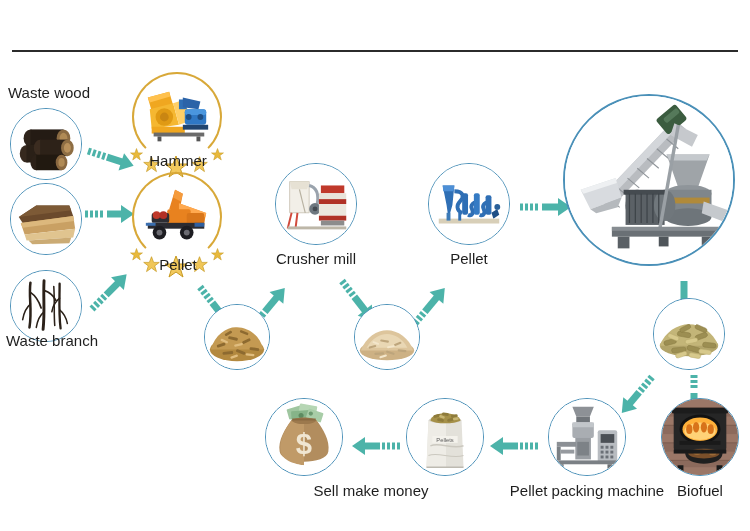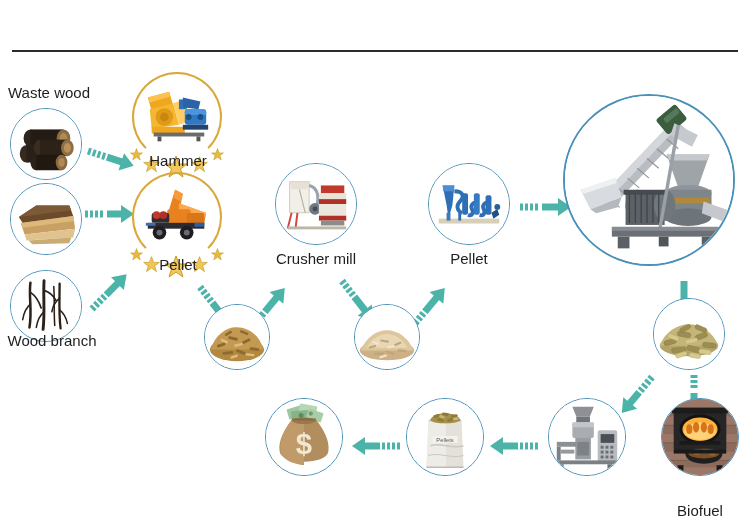--- a/index.html
+++ b/index.html
@@ -271,21 +271,21 @@
           <path d="M34 20 C40 22, 44 26, 46 30" stroke-width="1.8"></path>
           <path d="M34 42 C29 46, 27 52, 26 58" stroke-width="1.6"></path>
           <path d="M50 13 C50 28, 49 44, 51 59" stroke-width="2.4"></path>
           <path d="M50 28 C45 32, 43 36, 42 42" stroke-width="1.6"></path>
           <path d="M50 40 C55 44, 57 49, 58 54" stroke-width="1.5"></path>
           <path d="M44 16 C45 30, 44 44, 45 56" stroke-width="1.6"></path>
         </g>
       </svg>
     </span>
   </div>
-  <div class="caption" style="left:52px;top:332px;">Wood branch</div>
+  <div class="caption" style="left:52px;top:332px;">Waste branch</div>
 
   <div class="goldring" style="left:132px;top:72px;width:90px;height:90px;"></div>
   <div class="circ" style="left:139px;top:79px;width:76px;height:76px;border-color:transparent;">
     <span class="art">
       <svg viewBox="0 0 76 76">
         <rect x="0" y="0" width="76" height="76" fill="#ffffff"></rect>
         <path d="M8 18 L30 12 L34 26 L12 32 Z" fill="#f0a720"></path>
         <path d="M8 18 L30 12 L31 17 L10 23 Z" fill="#ffc14d"></path>
         <path d="M10 30 L34 24 L40 46 L12 50 Z" fill="#f5b731"></path>
         <circle cx="25" cy="38" r="9" fill="#e09a14"></circle>
@@ -607,21 +607,21 @@
           <ellipse cx="36" cy="55" rx="4" ry="2.4"></ellipse>
             <ellipse cx="45" cy="54" rx="4.5" ry="2.4"></ellipse>
           <ellipse cx="52" cy="56" rx="3.6" ry="2"></ellipse>
         </g>
         <rect x="12" y="52" width="54" height="4" fill="#1a1a1a"></rect>
         <rect x="16" y="68" width="6" height="8" fill="#1a1a1a"></rect>
         <rect x="56" y="68" width="6" height="8" fill="#1a1a1a"></rect>
       </svg>
     </span>
   </div>
-  <div class="caption" style="left:700px;top:482px;margin-top:20px;">Biofuel</div>
+  <div class="caption" style="left:700px;top:482px;">Biofuel</div>
 
   <div class="circ" style="left:548px;top:398px;width:78px;height:78px;">
     <span class="art">
       <svg viewBox="0 0 78 78">
         <rect x="0" y="0" width="78" height="78" fill="#ffffff"></rect>
 
         <path d="M24 8 L46 8 L42 18 L28 18 Z" fill="#8d9196"></path>
         <rect x="28" y="18" width="14" height="6" fill="#70757a"></rect>
 
         <rect x="24" y="24" width="22" height="16" rx="2" fill="#a9adb2"></rect>
@@ -646,20 +646,21 @@
             <rect x="58" y="58" width="3" height="3"></rect>
           <rect x="63" y="58" width="3" height="3"></rect>
         </g>
 
         <rect x="6" y="63" width="66" height="4" fill="#7b8085"></rect>
         <rect x="10" y="67" width="5" height="6" fill="#6a6f74"></rect>
         <rect x="60" y="67" width="5" height="6" fill="#6a6f74"></rect>
       </svg>
     </span>
   </div>
+  <div class="caption" style="left:587px;top:482px;">Pellet packing machine</div>
 
   <div class="circ" style="left:406px;top:398px;width:78px;height:78px;">
     <span class="art">
       <svg viewBox="0 0 78 78">
         <rect x="0" y="0" width="78" height="78" fill="#ffffff"></rect>
 
         <path d="M22 22 L56 22 L58 70 L20 70 Z" fill="#e3e1da"></path>
         <path d="M22 22 L40 22 L40 70 L20 70 Z" fill="#eeece6"></path>
         <path d="M22 22 C26 16, 52 16, 56 22 C52 26, 26 26, 22 22 Z" fill="#d8d5cd"></path>
 
@@ -702,14 +703,15 @@
 
         <path d="M26 22 C20 30, 12 42, 14 54 C16 68, 62 68, 64 54 C66 42, 58 30, 52 22 Z" fill="#b28d5e"></path>
         <path d="M26 22 C20 30, 13 42, 15 54 C17 66, 38 68, 39 68 L39 22 Z" fill="#c09a68"></path>
         <path d="M26 22 C30 18, 48 18, 52 22 C48 27, 30 27, 26 22 Z" fill="#9c794d"></path>
         <path d="M27 21 L51 21" stroke="#8a6a42" stroke-width="2" fill="none"></path>
 
         <text x="39" y="56" font-family="'Liberation Sans',sans-serif" font-size="30" font-weight="bold" fill="#f0e6d2" text-anchor="middle">$</text>
       </svg>
     </span>
   </div>
+  <div class="caption" style="left:371px;top:482px;">Sell make money</div>
 
 </div>
 
 </body></html>

